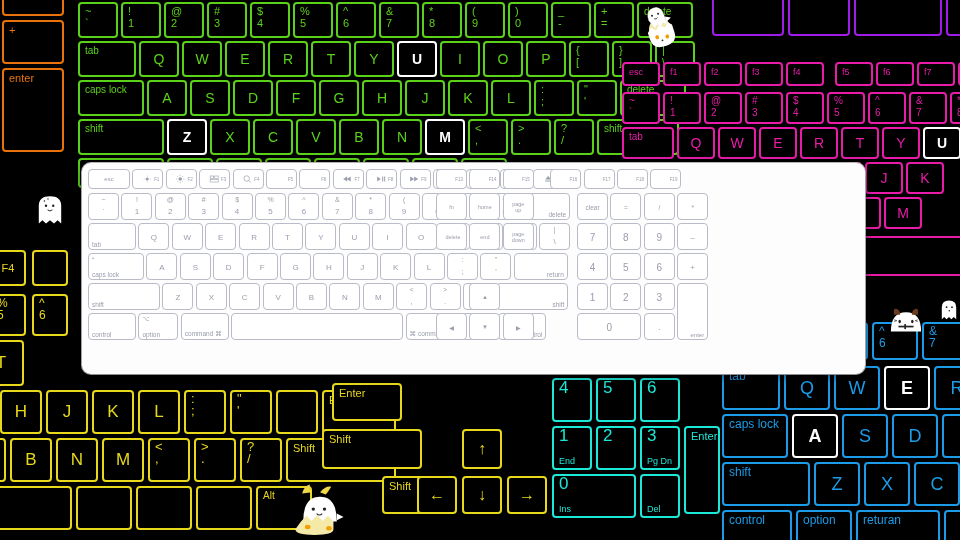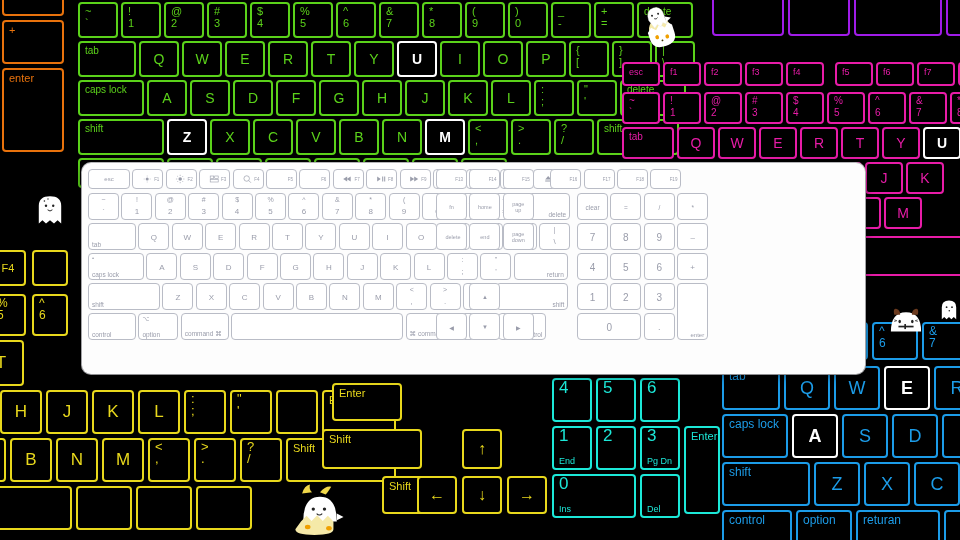--- a/index.html
+++ b/index.html
@@ -437,20 +437,23 @@
         <span class="lg two" style="font-size: 13px;">?</span>
         <span class="lg two2" style="font-size: 13px;">/</span>
       </div>
       <div class="key" style="left: 338px; top: 188px; width: 110px; height: 44px;">
         <span class="lg" style="font-size: 11px;">Shift</span>
       </div>
       <div class="key" style="left: 34px; top: 236px; width: 90px; height: 44px;"></div>
       <div class="key" style="left: 128px; top: 236px; width: 56px; height: 44px;"></div>
       <div class="key" style="left: 188px; top: 236px; width: 56px; height: 44px;"></div>
       <div class="key" style="left: 248px; top: 236px; width: 56px; height: 44px;"></div>
+      <div class="key" style="left: 308px; top: 236px; width: 56px; height: 44px;">
+        <span class="lg" style="font-size: 10px;">Alt</span>
+      </div>
     </div>
     <div class="kb c-yellow" style="left: 332px; top: 383px; width: 260px; height: 120px;">
       <div class="key" style="left: 0px; top: 0px; width: 70px; height: 38px;">
         <span class="lg" style="font-size: 11px;">Enter</span>
       </div>
       <div class="key" style="left: -10px; top: 46px; width: 100px; height: 40px;">
         <span class="lg" style="font-size: 11px;">Shift</span>
       </div>
       <div class="key" style="left: 50px; top: 93px; width: 44px; height: 38px;">
         <span class="lg" style="font-size: 11px;">Shift</span>

